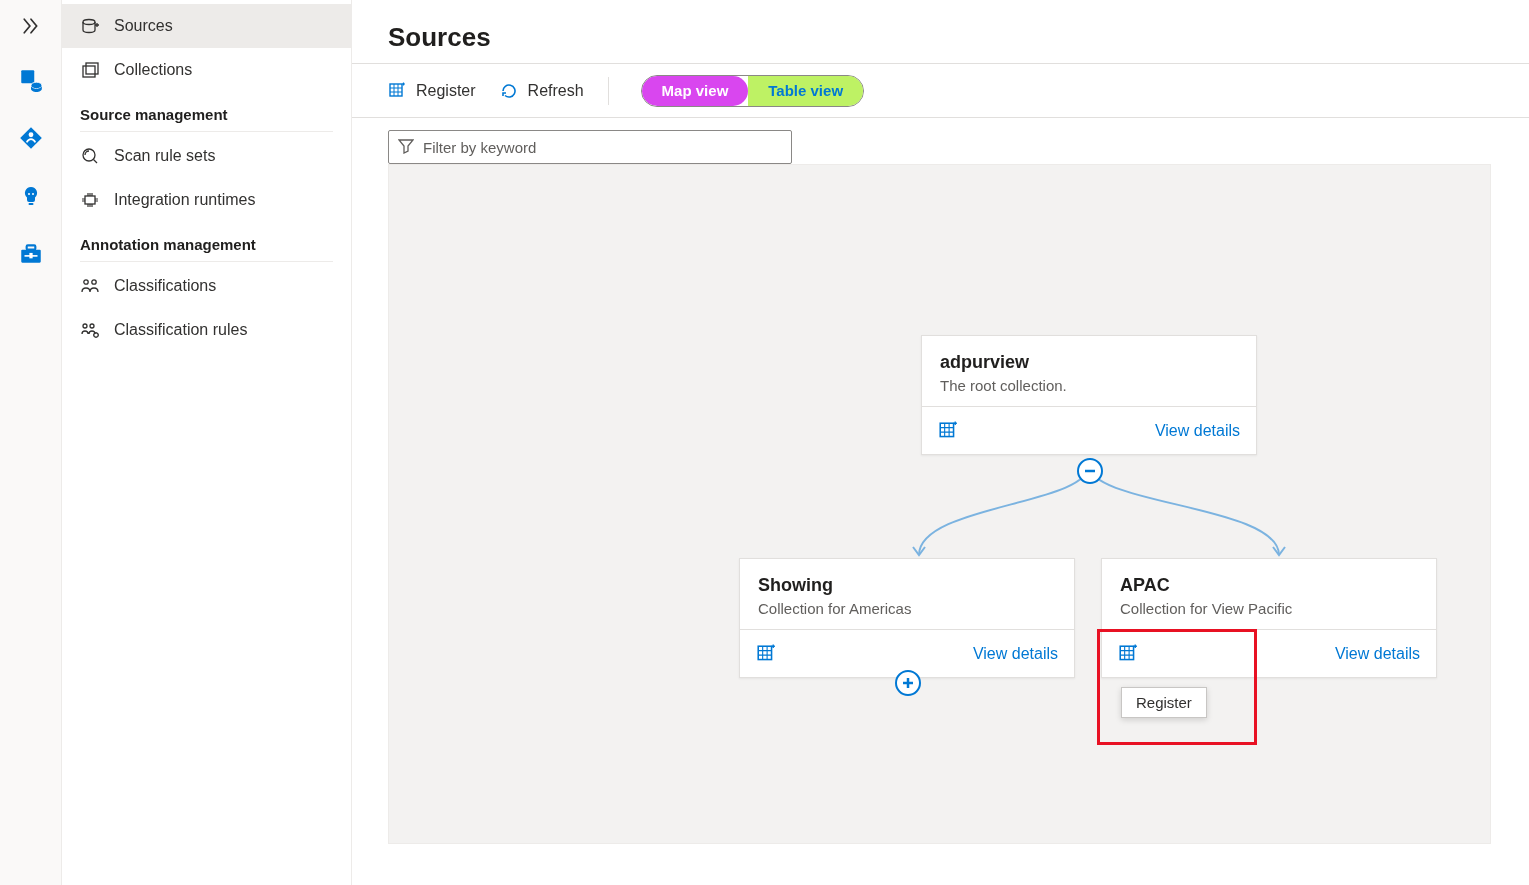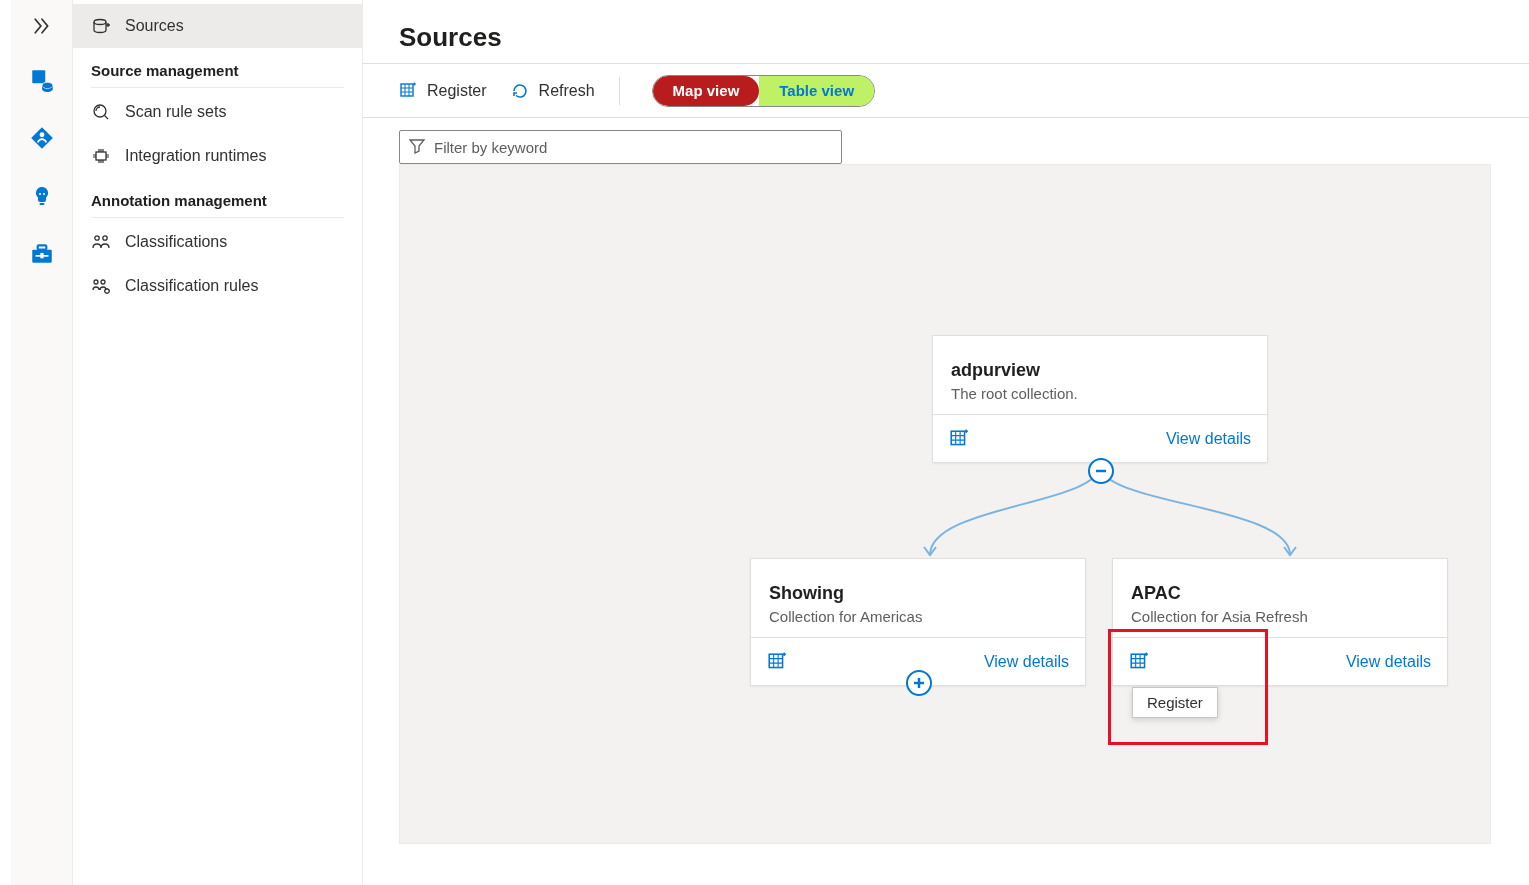--- a/index.html
+++ b/index.html
@@ -1,17 +1,17 @@
 <!DOCTYPE html>
 <html><head>
 <meta charset="utf-8">
 <style>
   * { box-sizing: border-box; margin: 0; padding: 0; }
   body { font-family: "Segoe UI", -apple-system, sans-serif; font-size: 14px; color: #323130; background: #fff; width: 1529px; height: 885px; overflow: hidden; }
-  .app { display: flex; height: 100%; margin-left: 11px; }
+  .app { display: flex; height: 100%; }
 
   
   .icon-rail { width: 62px; background: #faf9f8; border-right: 1px solid #edebe9; padding-top: 14px; display: flex; flex-direction: column; align-items: center; gap: 26px; }
   .icon-rail .expand { width: 100%; height: 24px; display:flex; justify-content:center; align-items:center; cursor:pointer; }
   .rail-item { width: 32px; height: 32px; display:flex; justify-content:center; align-items:center; cursor:pointer; color:#0078d4; }
 
   
   .side-nav { width: 290px; background:#fff; border-right:1px solid #edebe9; padding-top:4px; }
   .nav-item { display:flex; align-items:center; gap:14px; height:44px; padding:0 18px; cursor:pointer; font-size:16px; color:#323130; }
   .nav-item.selected { background:#edebe9; }
@@ -22,35 +22,35 @@
   
   .main { flex:1; display:flex; flex-direction:column; overflow:hidden; }
   .page-header { padding:22px 36px 10px; border-bottom:1px solid #e1dfdd; }
   .page-title { font-size:26px; font-weight:600; color:#201f1e; }
   .toolbar { display:flex; align-items:center; padding:0 36px; height:54px; border-bottom:1px solid #e1dfdd; gap:24px; }
   .tb-btn { display:flex; align-items:center; gap:10px; color:#323130; background:none; border:none; font-size:16px; cursor:pointer; }
   .tb-btn .ic { color:#0078d4; width:18px; height:18px; display:flex; align-items:center; justify-content:center; }
   .tb-sep { width:1px; height:28px; background:#e1dfdd; }
   .view-toggle { display:flex; border:1px solid #8a8886; border-radius:20px; overflow:hidden; height:32px; margin-left:8px; }
   .vt-opt { display:flex; align-items:center; padding:0 20px; font-size:15px; font-weight:600; cursor:pointer; gap:6px; }
-  .vt-opt.active { background:#b91c1c; color:#fff; border-radius:18px; }
+  .vt-opt.active { background:#d946ef; color:#fff; border-radius:18px; }
   .vt-opt:not(.active) { color:#0078d4; background:#bef264; }
 
   .content-band { padding:12px 36px 0; }
-  .filter-wrap { position:relative; width:443px; }
+  .filter-wrap { position:relative; width:404px; }
   .filter-input { width:100%; height:34px; border:1px solid #8a8886; border-radius:2px; padding:0 10px 0 34px; font-size:15px; color:#323130; }
   .filter-input::placeholder { color:#605e5c; }
   .filter-ic { position:absolute; left:10px; top:8px; width:16px; height:16px; color:#605e5c; }
 
   .status-line { padding:14px 36px 8px; font-size:16px; color:#323130; }
 
   .canvas { position:relative; margin:0 38px 0 36px; height:680px; background:#f3f2f1; border:1px solid #edebe9; overflow:hidden; }
 
   .card { position:absolute; width:336px; background:#fff; border:1px solid #e1dfdd; box-shadow:0 1px 2px rgba(0,0,0,0.06); }
-  .card .card-body { padding:24px 18px 12px; }
+  .card .card-body { padding:16px 18px 12px; }
   .card .card-title { font-size:18px; font-weight:600; color:#201f1e; margin-bottom:4px; }
   .card .card-sub { font-size:15px; color:#605e5c; }
   .card .card-foot { border-top:1px solid #e1dfdd; height:48px; display:flex; align-items:center; justify-content:space-between; padding:4px 16px; }
   .card .reg-icon { width:20px; height:20px; color:#0078d4; cursor:pointer; }
   .card .view-details { color:#0078d4; font-size:16px; text-decoration:none; cursor:pointer; }
 
   .collapse-node { position:absolute; width:26px; height:26px; border:2px solid #0078d4; border-radius:50%; background:#fff; display:flex; align-items:center; justify-content:center; color:#0078d4; font-weight:bold; cursor:pointer; font-size:18px; line-height:0;}
   .plus-node { border-color:#0078d4; }
 
   .highlight-box { position:absolute; border:3px solid #e81123; pointer-events:none; }
@@ -107,20 +107,29 @@
   <div class="side-nav">
     <div class="nav-item selected">
       <span class="nav-icon">
         <svg width="20" height="20" viewBox="0 0 20 20">
             <ellipse cx="9" cy="6" rx="6" ry="2.5" fill="none" stroke="#323130" stroke-width="1.3"></ellipse>
             <path d="M3 6v8c0 1.4 2.7 2.5 6 2.5s6-1.1 6-2.5V6" fill="none" stroke="#323130" stroke-width="1.3"></path>
             <path d="M15 9l4 0M17 7v4" stroke="#323130" stroke-width="1.3"></path>
           </svg>
       </span>
       <span>Sources</span>
+    </div>
+    <div class="nav-item">
+      <span class="nav-icon">
+        <svg width="20" height="20" viewBox="0 0 20 20">
+            <rect x="3" y="6" width="12" height="11" fill="none" stroke="#323130" stroke-width="1.3"></rect>
+            <rect x="6" y="3" width="12" height="11" fill="none" stroke="#323130" stroke-width="1.3"></rect>
+          </svg>
+      </span>
+      <span>Collections</span>
     </div>
 
     <div class="nav-section">Source management</div>
     <div class="nav-group-rule"></div>
     <div class="nav-item">
       <span class="nav-icon">
         <svg width="20" height="20" viewBox="0 0 20 20">
             <circle cx="9" cy="9" r="6" fill="none" stroke="#323130" stroke-width="1.3"></circle>
             <path d="M9 5a4 4 0 0 0-4 4" stroke="#323130" stroke-width="1.3" fill="none"></path>
             <path d="M13.5 13.5L17 17" stroke="#323130" stroke-width="1.3"></path>
@@ -264,21 +273,21 @@
       <div class="collapse-node plus-node" style="left:506px; top:505px;">
         <svg width="14" height="14" viewBox="0 0 14 14">
             <line x1="2" y1="7" x2="12" y2="7" stroke="#0078d4" stroke-width="2.5"></line>
             <line x1="7" y1="2" x2="7" y2="12" stroke="#0078d4" stroke-width="2.5"></line>
           </svg>
       </div>
 
       <div class="card" style="left:712px; top:393px;">
         <div class="card-body">
           <div class="card-title">APAC</div>
-          <div class="card-sub">Collection for Asia Refresh</div>
+          <div class="card-sub">Collection for View Pacific</div>
         </div>
         <div class="card-foot">
           <span class="reg-icon">
             <svg width="20" height="20" viewBox="0 0 18 18">
                 <rect x="2" y="2" width="12" height="12" fill="none" stroke="#0078d4" stroke-width="1.4"></rect>
                 <path d="M6 2v12M10 2v12M2 6h12M2 10h12" stroke="#0078d4" stroke-width="1"></path>
                 <path d="M14 2l3 0M15.5 0.5v3" stroke="#0078d4" stroke-width="1.2"></path>
               </svg>
           </span>
           <a class="view-details">View details</a>

